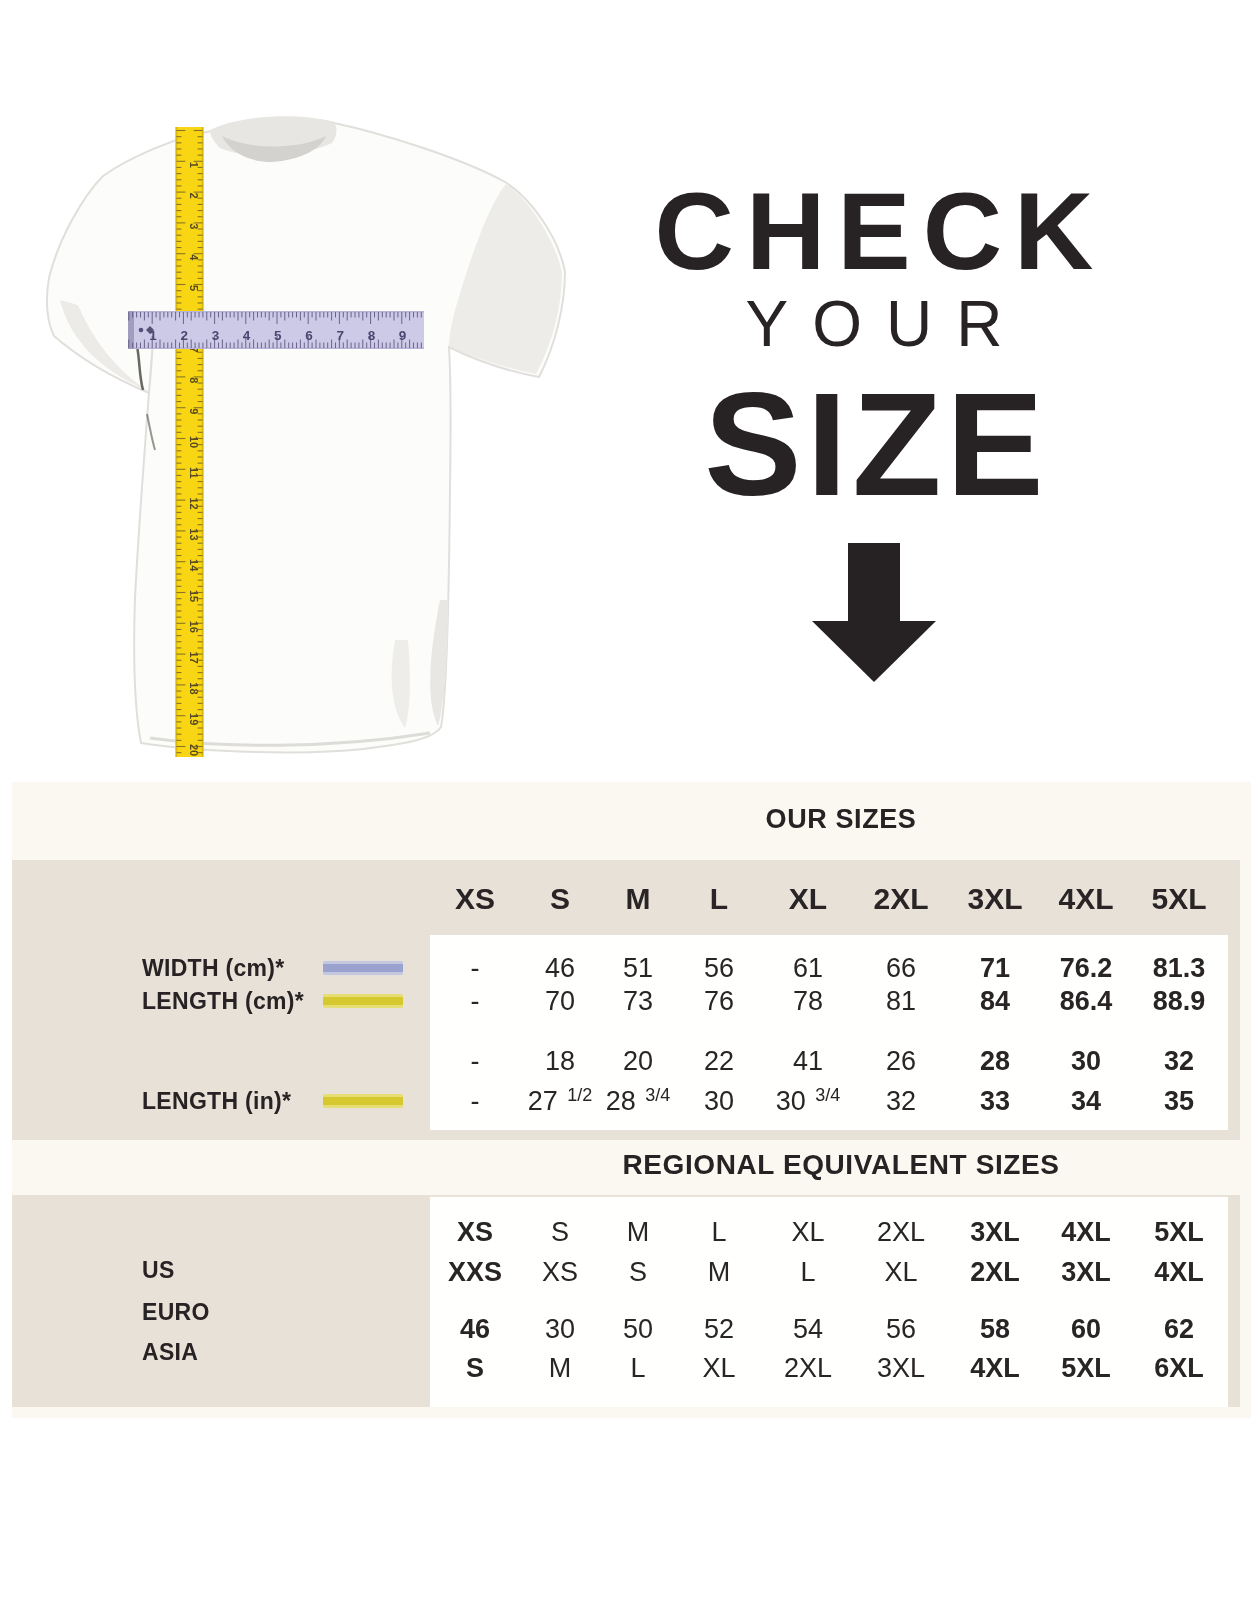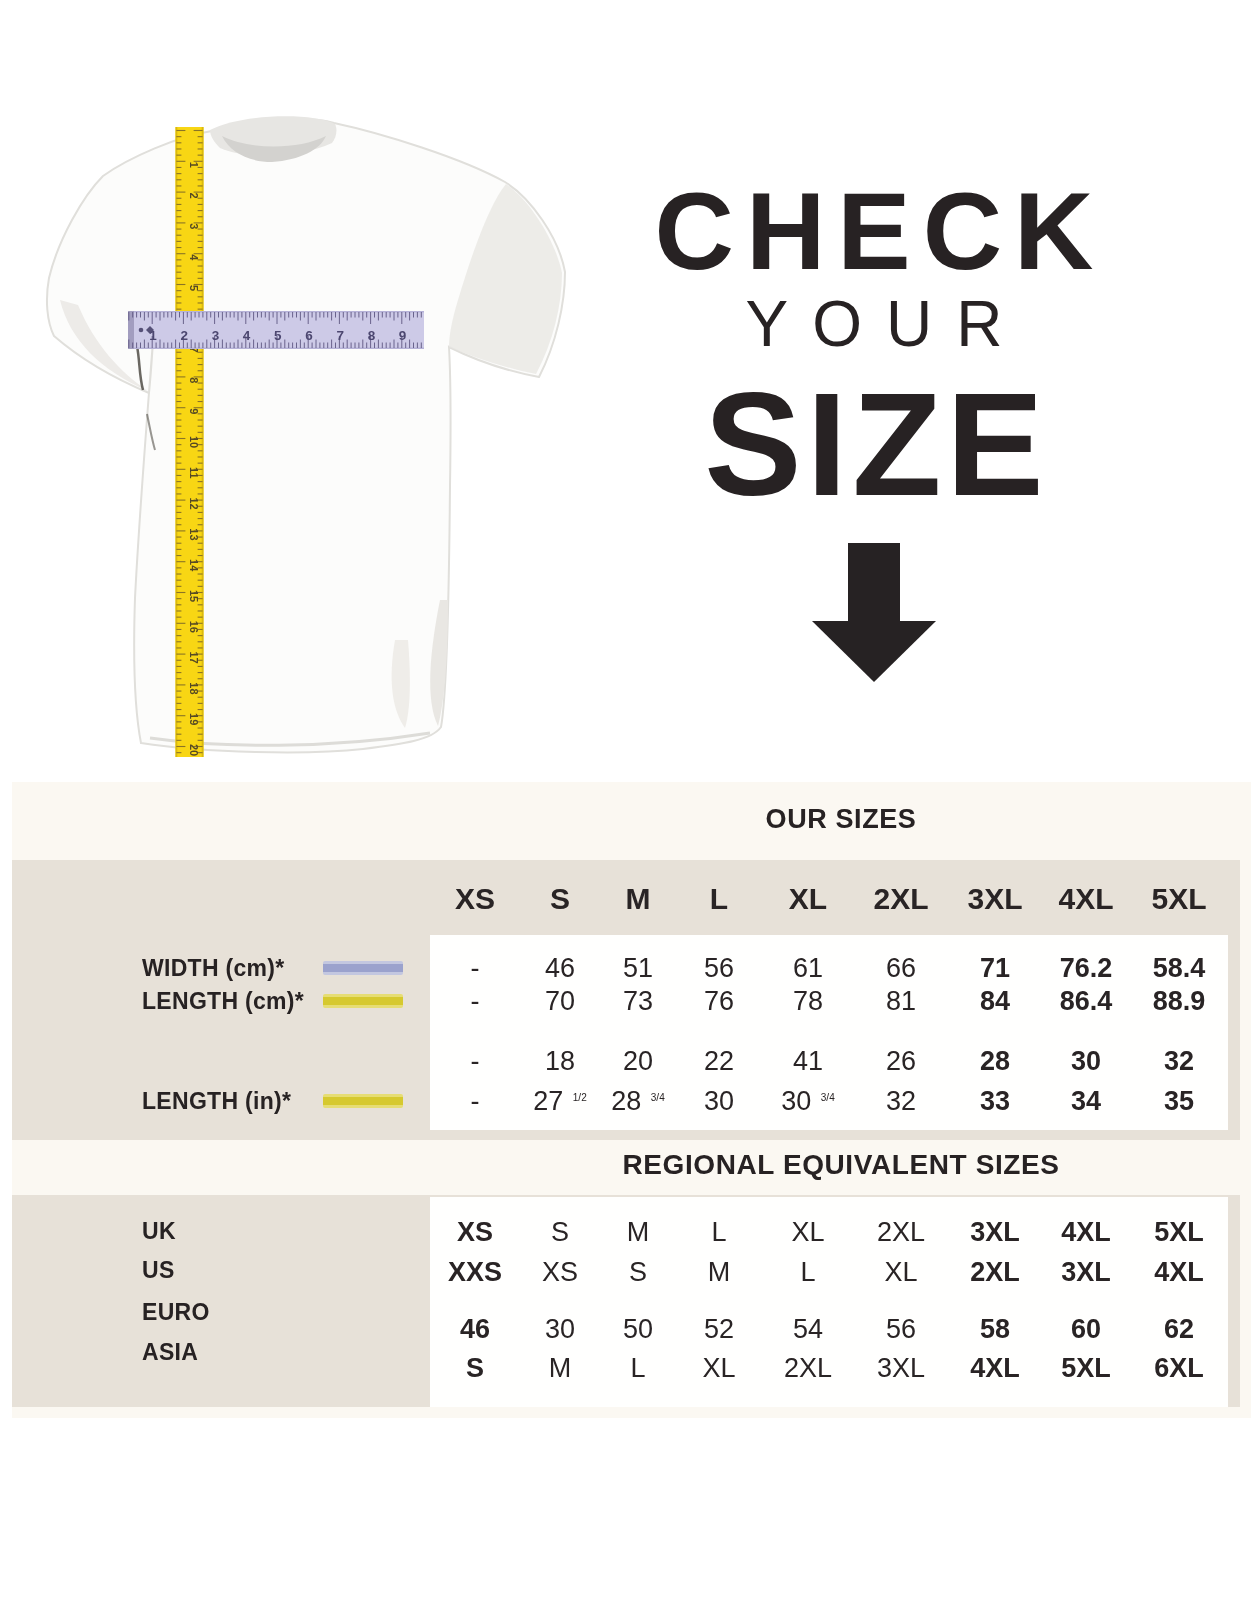--- a/index.html
+++ b/index.html
@@ -38,21 +38,21 @@
   #rrow0{top:434px;} #rrow1{top:474px;} #rrow2{top:531px;} #rrow3{top:570px;}
   .labrow{position:absolute;left:0;width:418px;height:32px;margin-left:10px;}
   .labrow .lab{position:absolute;left:120px;top:50%;transform:translateY(-50%);
     font-size:23px;font-weight:700;letter-spacing:.3px;white-space:nowrap;}
   .labrow .bar{position:absolute;left:301px;top:50%;transform:translateY(-50%);
     width:80px;height:14px;border-radius:2px;}
   .bar.lavender{background:linear-gradient(180deg,#c3c7e0 0 20%,#9ba2cd 20% 80%,#c3c7e0 80%);}
   .bar.yellow{background:linear-gradient(180deg,#e6dd74 0 20%,#d6c92f 20% 80%,#e6dd74 80%);}
   #mlab0{top:170px;} #mlab1{top:203px;} #mlab2{top:263px;} #mlab3{top:303px;}
   #rlab0{top:433px;} #rlab1{top:472px;padding-left:7px;} #rlab2{top:514px;} #rlab3{top:554px;padding-left:40px;}
-  .fr{font-size:10px;vertical-align:9px;margin-left:2px;margin-top:40px;}
+  .fr{font-size:18px;vertical-align:9px;margin-left:2px;margin-top:40px;}
 </style>
 </head>
 <body>
 
 <svg id="illus" width="620" height="770" viewBox="0 0 620 770">
 
   <g>
     <path d="M212 131
              C 178 136, 128 158, 103 176
              C 83 196, 58 240, 49 278
@@ -535,21 +535,21 @@
 
   <div class="grid-row" id="mrow0">
       <div class="cell">-</div>
       <div class="cell">46</div>
       <div class="cell">51</div>
       <div class="cell">56</div>
       <div class="cell">61</div>
       <div class="cell">66</div>
       <div class="cell bold">71</div>
       <div class="cell bold">76.2</div>
-      <div class="cell bold">58.4</div>
+      <div class="cell bold">81.3</div>
     </div>
   <div class="grid-row" id="mrow1">
       <div class="cell">-</div>
       <div class="cell">70</div>
       <div class="cell">73</div>
       <div class="cell">76</div>
       <div class="cell">78</div>
       <div class="cell">81</div>
       <div class="cell bold">84</div>
       <div class="cell bold">86.4</div>
@@ -629,23 +629,20 @@
       <div class="cell">M</div>
       <div class="cell">L</div>
       <div class="cell">XL</div>
       <div class="cell">2XL</div>
       <div class="cell">3XL</div>
       <div class="cell bold">4XL</div>
       <div class="cell bold">5XL</div>
       <div class="cell bold">6XL</div>
     </div>
 
-  <div class="labrow" id="rlab0">
-    <span class="lab">UK</span>
-  </div>
   <div class="labrow" id="rlab1">
     <span class="lab">US</span>
   </div>
   <div class="labrow" id="rlab2">
     <span class="lab">EURO</span>
   </div>
   <div class="labrow" id="rlab3">
     <span class="lab">ASIA</span>
   </div>
 </div>

